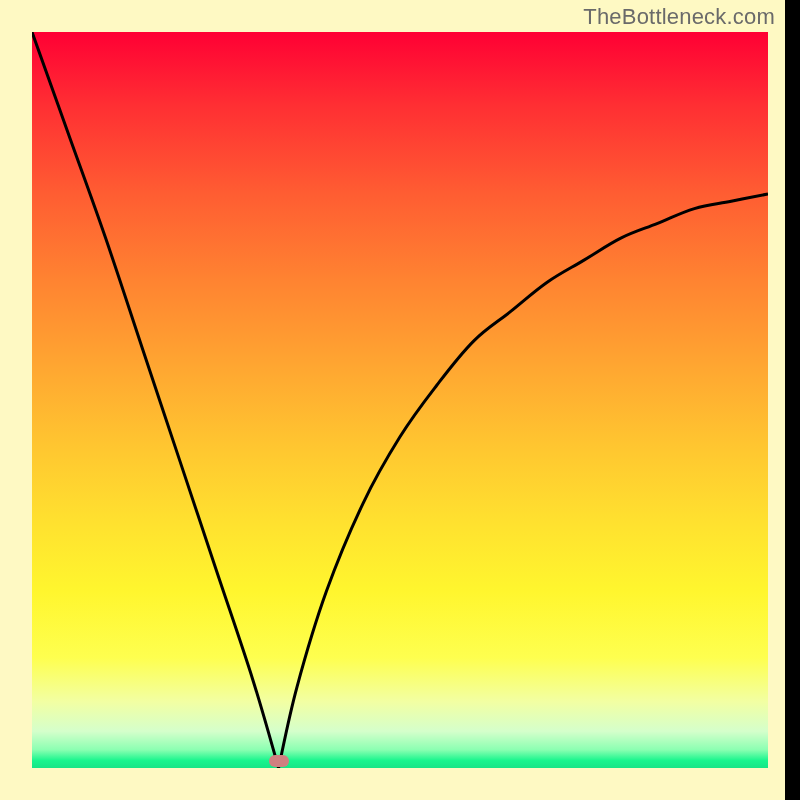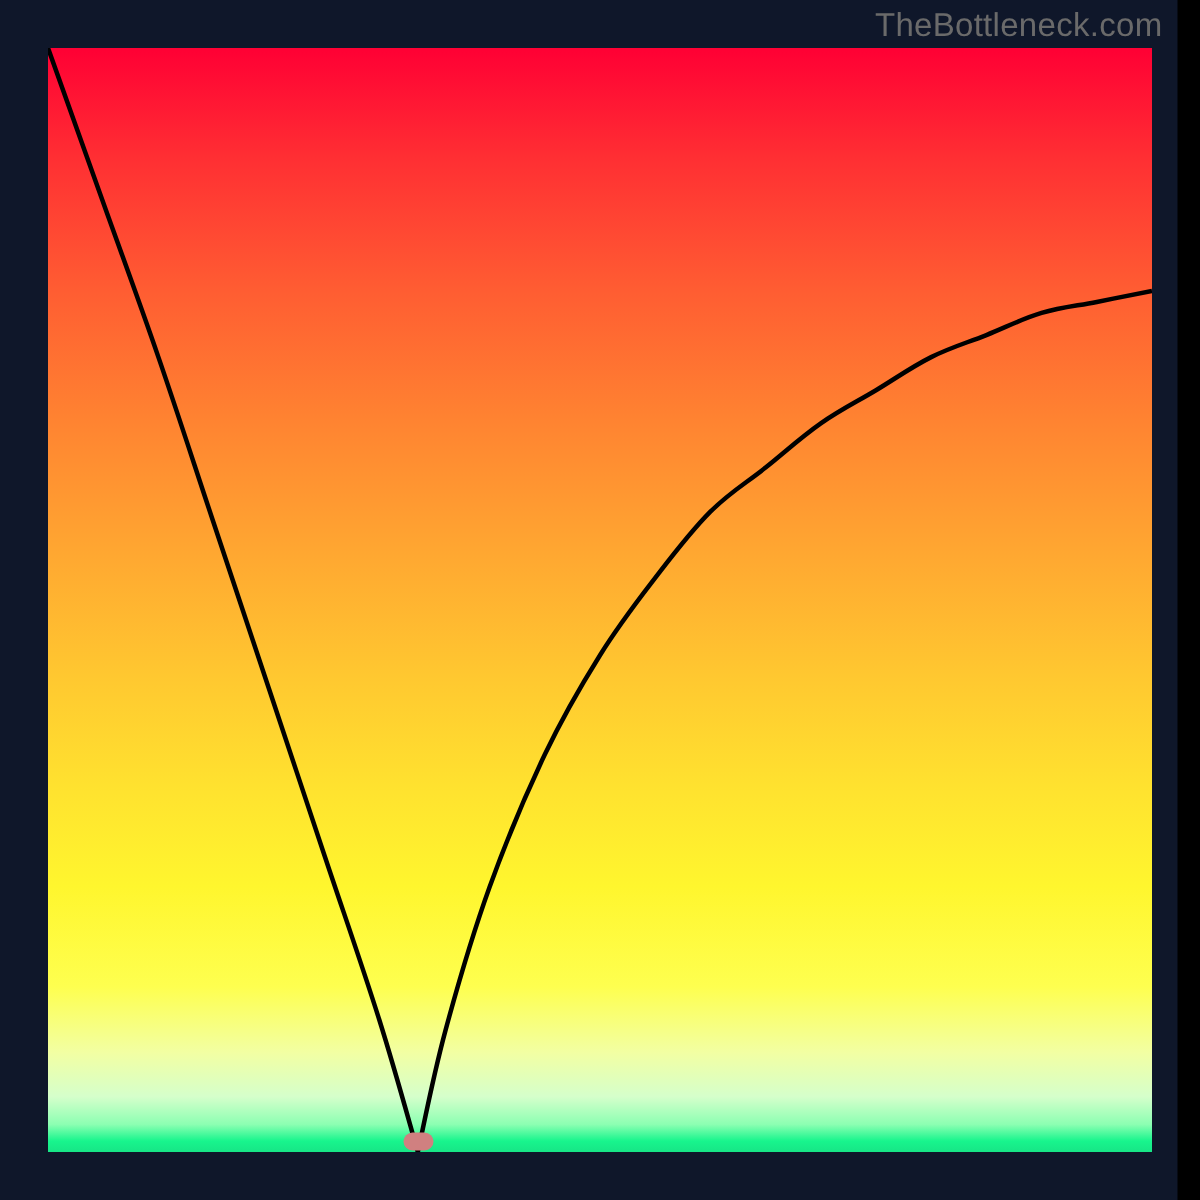--- a/index.html
+++ b/index.html
@@ -8,21 +8,21 @@
     width: 800px;
     height: 800px;
     background: #000;
     overflow: hidden;
     font-family: Arial, Helvetica, sans-serif;
   }
   .outer {
     position: relative;
     width: 785px;
     height: 800px;
-    background: #0f172a;
+    background: #fef9c3;
   }
   .watermark {
     position: absolute;
     top: 4px;
     right: 10px;
     color: #6a6a6a;
     font-size: 22px;
     font-weight: 400;
     letter-spacing: 0.2px;
     z-index: 10;

